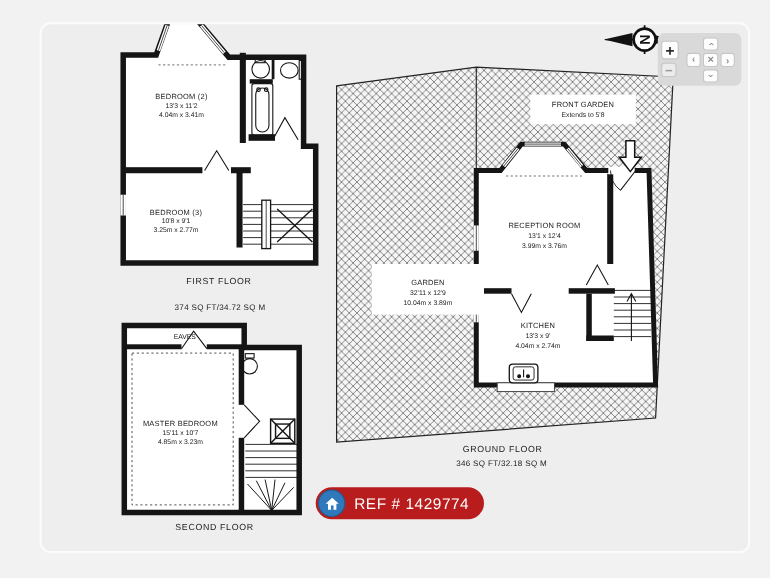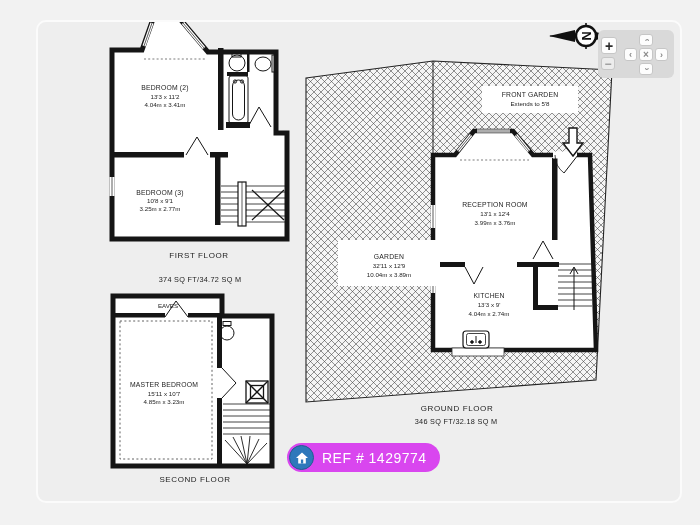--- a/index.html
+++ b/index.html
@@ -24,21 +24,21 @@
   .pad-up{left:41px;top:4px;width:14px;height:12px;font-size:9px;}
   .pad-left{left:26px;top:18px;width:13px;height:13px;font-size:9px;}
   .pad-center{left:41px;top:18px;width:14px;height:13px;font-size:10px;}
   .pad-right{left:57px;top:18px;width:13px;height:13px;font-size:9px;}
   .pad-down{left:41px;top:33px;width:14px;height:12px;font-size:9px;}
   .rot-up{display:inline-block;transform:rotate(-90deg);}
   .rot-down{display:inline-block;transform:rotate(90deg);}
   .rot-left{display:inline-block;transform:rotate(180deg);}
   
   .ref-badge{position:absolute;left:249px;top:421px;height:29px;border-radius:15px;
-             background:#d946ef;display:flex;align-items:center;padding:0 13px 0 2px;}
+             background:#b91c1c;display:flex;align-items:center;padding:0 13px 0 2px;}
   .ref-icon{width:25px;height:25px;border-radius:50%;background:#2e78bb;border:1px solid #225c90;
             display:flex;align-items:center;justify-content:center;box-sizing:border-box;}
   .ref-label{color:#ffffff;font-size:14px;letter-spacing:.5px;margin-left:8px;white-space:nowrap;}
 </style>
 </head>
 <body>
 
 <div class="stage">
   <div class="panel">
 

